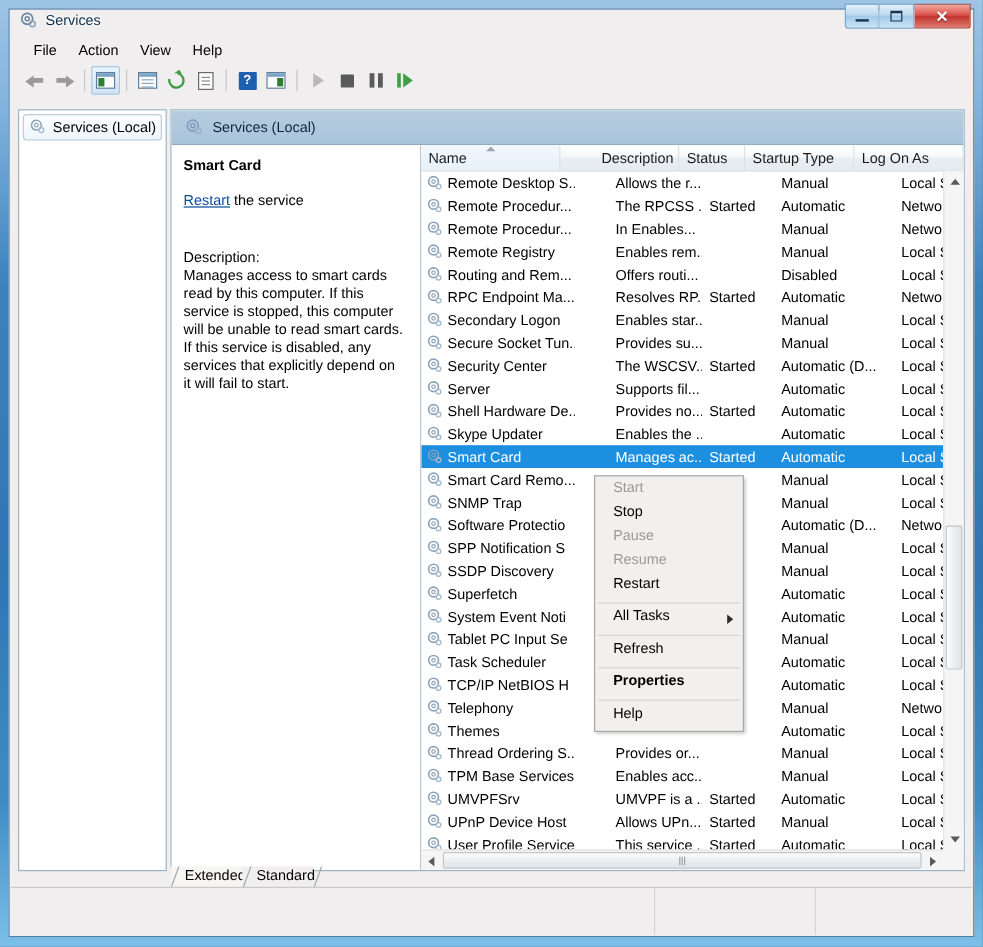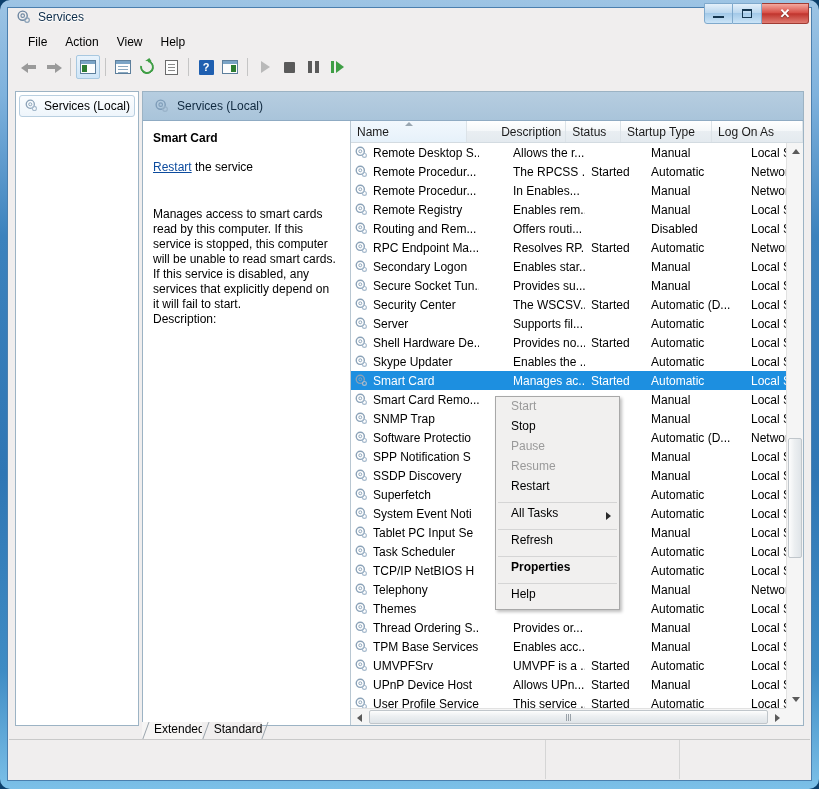--- a/index.html
+++ b/index.html
@@ -16,21 +16,20 @@
   }
 
   
   #window {
     position: absolute;
     left: 0; top: 0;
     width: 819px; height: 789px;
     box-sizing: border-box;
     background: linear-gradient(180deg,#9dc4e4 0%, #7fb2dd 12%, #3c82bd 30%, #2f76b4 60%, #3f8cc4 85%, #7cc0e8 100%);
     padding: 7px 7px 8px 7px;
-    border-radius: 10px;
   }
   #window-inner {
     position: relative;
     width: 100%; height: 100%;
     box-sizing: border-box;
     background: #f0eeee;
     border: 1px solid #4b7fae;
   }
 
   
@@ -403,21 +402,21 @@
     white-space: nowrap;
     overflow: hidden;
     flex: 0 0 auto;
   }
   .cell.name {
     display: flex; align-items: center; gap: 4px;
     padding-left: 4px;
   }
 
   
-  .w-name  { width: 128px; }
+  .w-name  { width: 128px; text-align: center; }
   .w-desc  { width: 78px; margin-left: 28px; }
   .w-stat  { width: 60px; }
   .w-start { width: 100px; }
   .w-logon { width: 100px; }
 
   
   .sb-v {
     position: absolute;
     right: 0; top: 22px; bottom: 17px;
     width: 17px;
@@ -687,22 +686,22 @@
         </div>
 
         <div id="split">
 
           <div id="details">
             <div id="details-title">Smart Card</div>
             <div id="details-actions">
                 <div class="svc-link-line"><span class="svc-link">Restart</span><span> the service</span></div>
               </div>
             <div id="desc-block">
+              <div>Description:</div>
               <div>Manages access to smart cards read by this computer. If this service is stopped, this computer will be unable to read smart cards. If this service is disabled, any services that explicitly depend on it will fail to start.</div>
-              <div>Description:</div>
             </div>
           </div>
 
           <div id="list-col">
             <div id="col-head">
                 <div class="col-h w-name sorted">
                   <span>Name</span>
                   <span class="sort-arrow"></span>
                 </div>
                 <div class="col-h w-desc">

